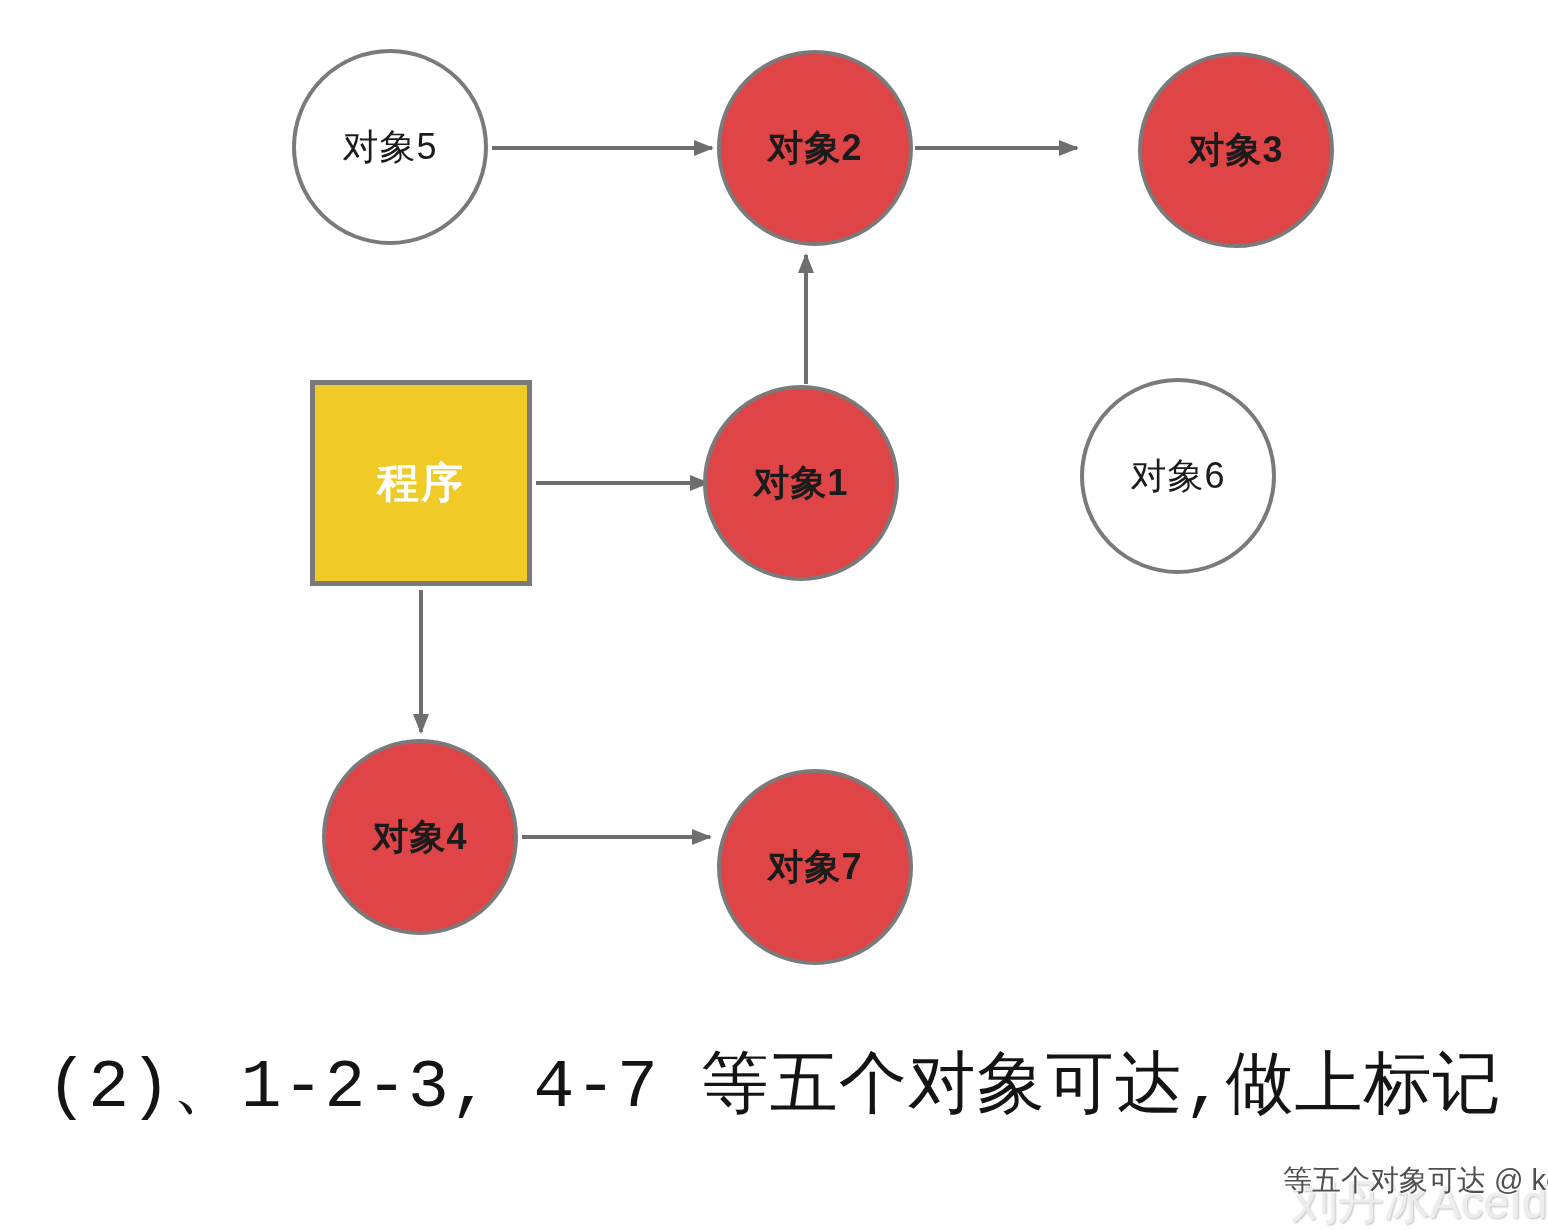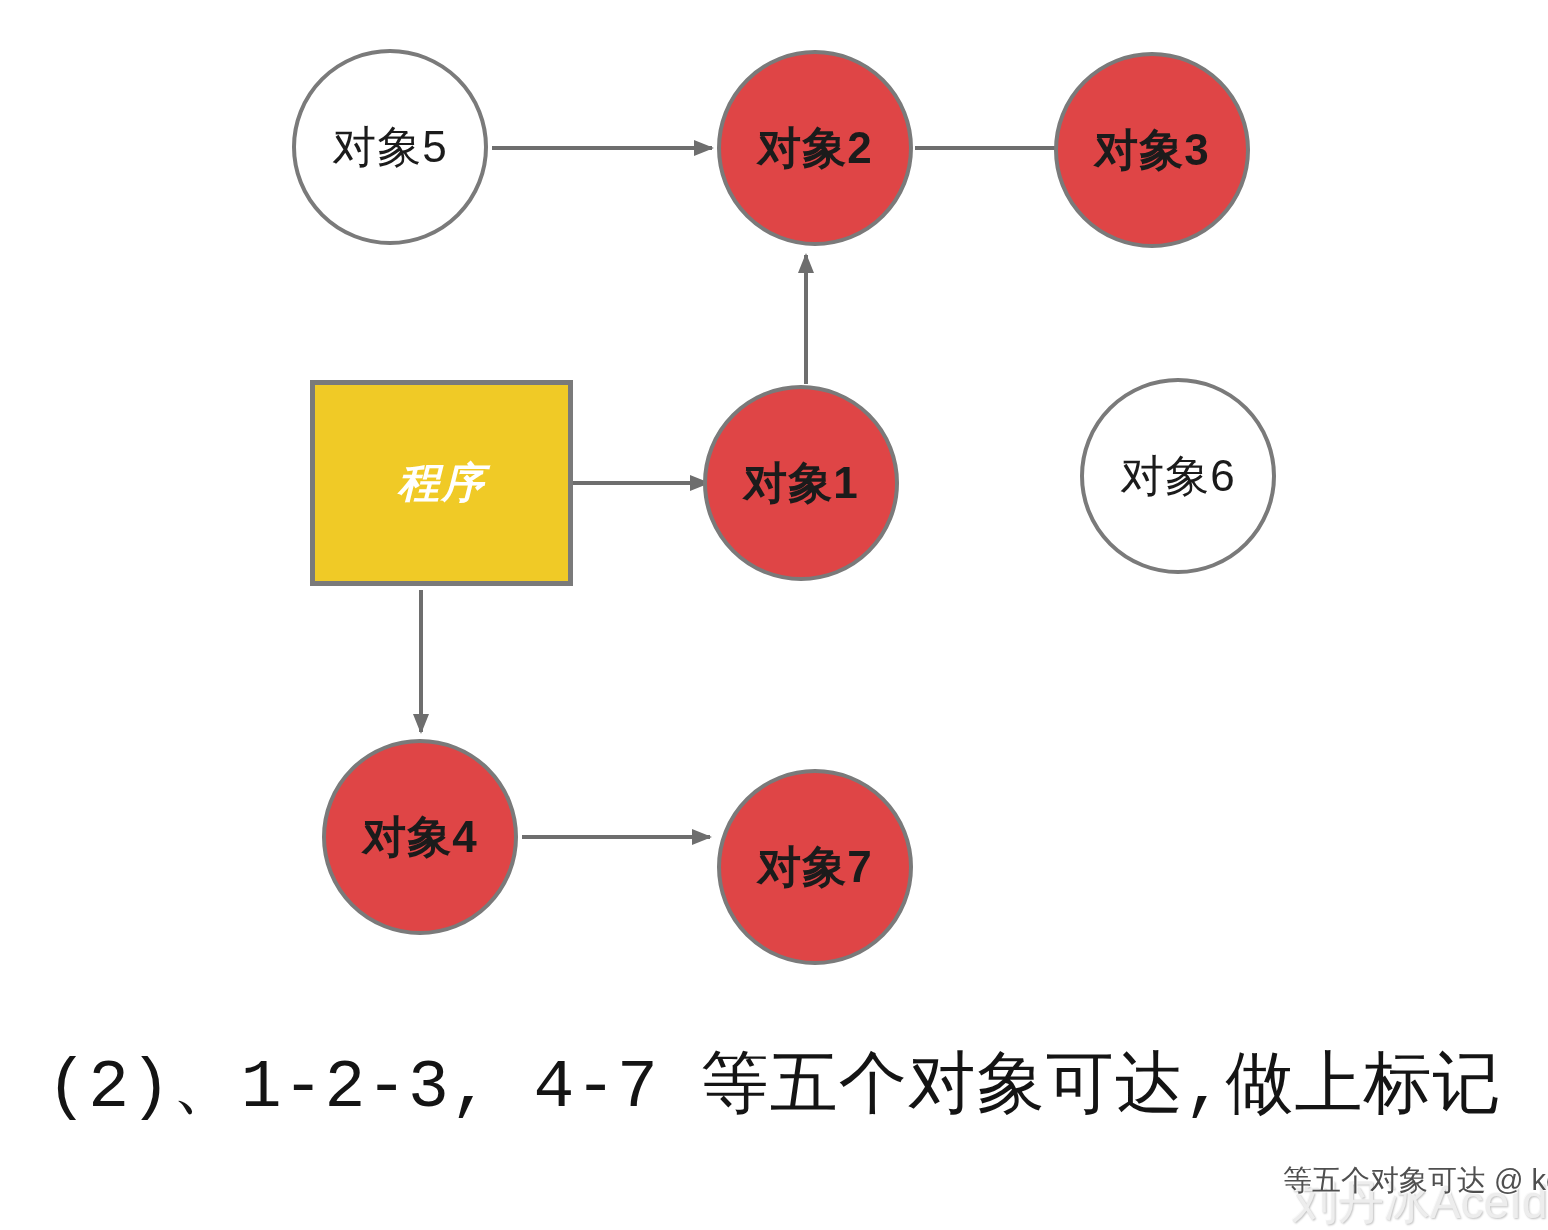--- a/index.html
+++ b/index.html
@@ -9,33 +9,32 @@
     font-family:"Liberation Sans","DejaVu Sans",sans-serif;
   }
   .node{
     position:absolute;display:flex;align-items:center;justify-content:center;
     box-sizing:border-box;z-index:2;
   }
   .circle{
     width:196px;height:196px;border-radius:50%;
     border:4px solid var(--node-border,#7A7A7A);
   }
-  .circle .node-label{font-size:44px;color:#1b1b1b;letter-spacing:1px;}
+  .circle .node-label{font-size:36px;color:#1b1b1b;letter-spacing:1px;}
   .reachable{background:var(--reachable-fill,#DF4546);font-weight:bold;}
   .unreachable{background:var(--unreachable-fill,#ffffff);}
   .square{
-    width:263px;height:206px;
+    width:222px;height:206px;
     border:5px solid var(--node-border,#7A7A7A);
     background:var(--root-fill,#F0CA26);
-    font-style:italic;
   }
   .square .node-label{font-size:42px;font-weight:bold;color:#ffffff;letter-spacing:2px;}
   .pos-obj5{left:292px;top:49px;}
   .pos-obj2{left:717px;top:50px;}
-  .pos-obj3{left:1054px;top:52px;}
+  .pos-obj3{left:1138px;top:52px;}
   .pos-program{left:310px;top:380px;}
   .pos-obj1{left:703px;top:385px;}
   .pos-obj6{left:1080px;top:378px;}
   .pos-obj4{left:322px;top:739px;align-items:center;}
   .pos-obj7{left:717px;top:769px;}
   #edge-layer{position:absolute;left:0;top:0;z-index:1;pointer-events:none;}
   #edge-layer line{stroke:var(--arrow,#6E6E6E);stroke-width:4;}
   .arrowhead{fill:var(--arrow,#6E6E6E);}
   .caption{
     position:absolute;left:0;top:1038px;width:100%;

